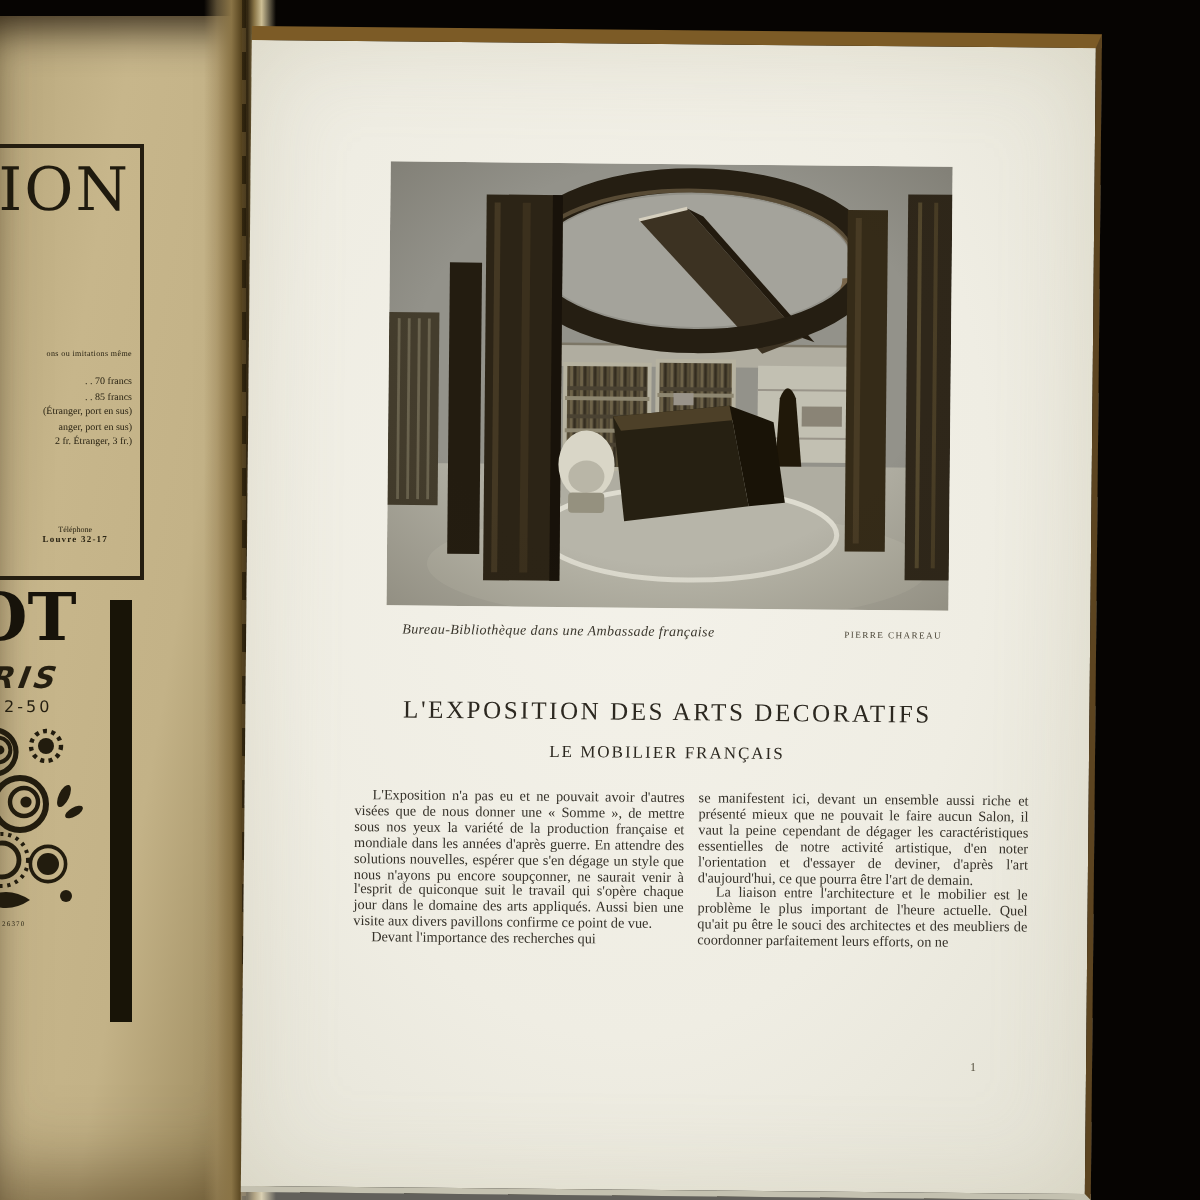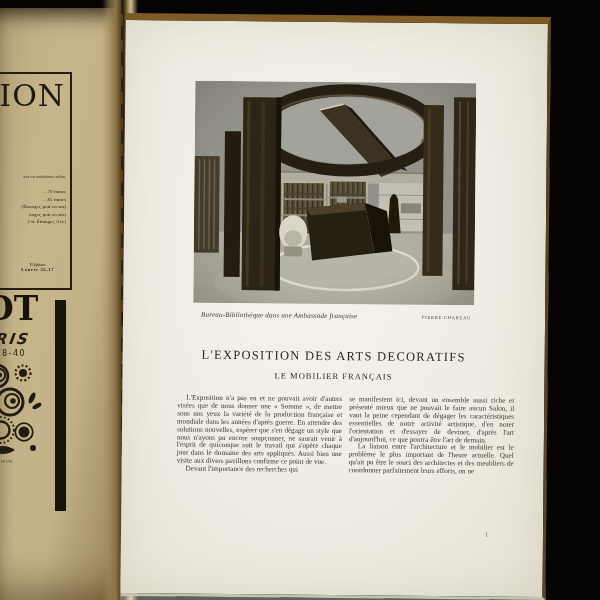--- a/index.html
+++ b/index.html
@@ -108,21 +108,21 @@
         <div>anger, port en sus)</div>
         <div>2 fr. Étranger, 3 fr.)</div>
       </div>
       <div class="ad-tel">
         <div class="ad-tel-label">Téléphone</div>
         <div class="ad-tel-num">Louvre 32-17</div>
       </div>
     </div>
     <div class="frag-ot">OT</div>
     <div class="frag-ris">RIS</div>
-    <div class="frag-num">8-40</div>
+    <div class="frag-num">2-50</div>
     <svg class="ornament" width="58" height="100" viewBox="0 0 58 100">
       <g fill="none" stroke="#221c0e">
         <circle cx="6" cy="16" r="11" stroke-width="2.6"></circle>
         <circle cx="8" cy="15" r="6.2" stroke-width="2"></circle>
         <circle cx="9" cy="15" r="2.2" fill="#221c0e" stroke="none"></circle>
         <circle cx="32" cy="13" r="4" fill="#221c0e" stroke="none"></circle>
         <circle cx="32" cy="13" r="7.5" stroke-width="2.2" stroke-dasharray="2 2.2"></circle>
         <circle cx="19" cy="42" r="13" stroke-width="3"></circle>
         <circle cx="21" cy="41" r="7" stroke-width="2.2"></circle>
         <circle cx="22" cy="41" r="2.8" fill="#221c0e" stroke="none"></circle>

